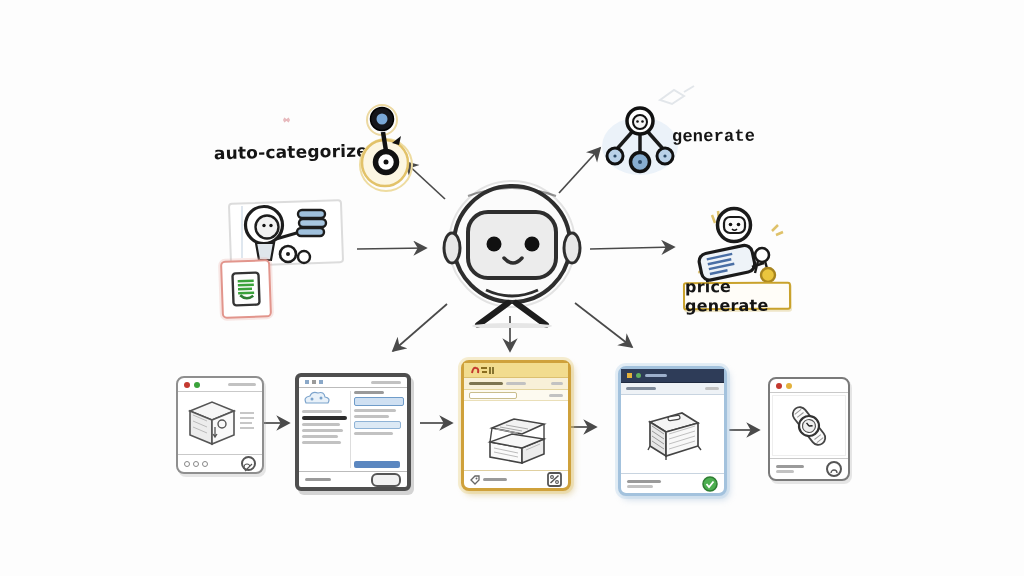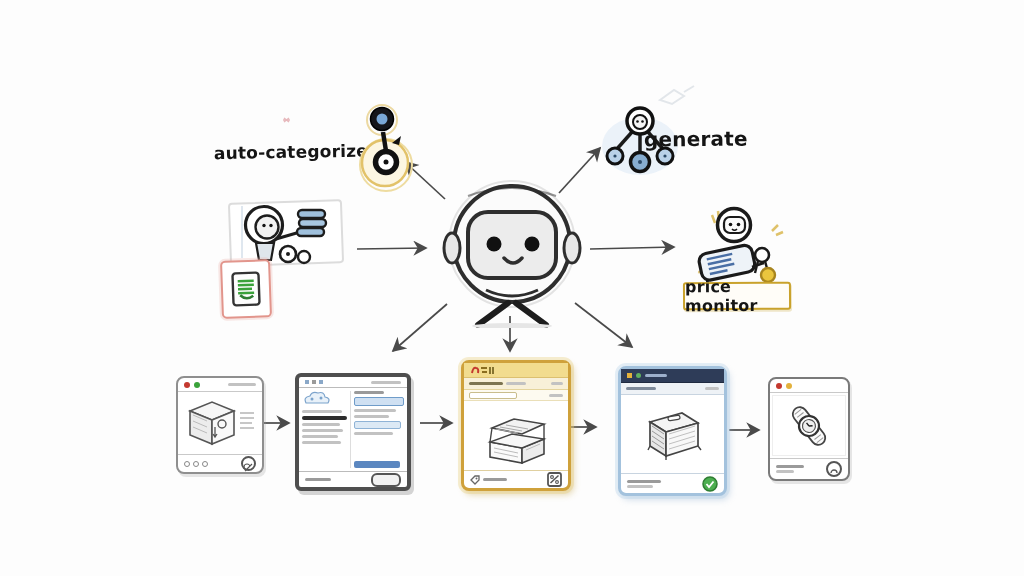--- a/index.html
+++ b/index.html
@@ -3,21 +3,21 @@
 <meta charset="utf-8">
 <style>
   html,body{margin:0;padding:0;}
   .canvas{position:relative;width:1024px;height:576px;background:#fdfdfd;overflow:hidden;
           font-family:"DejaVu Sans",sans-serif;}
   .abs{position:absolute;}
   .hand{font-weight:700;color:#151515;letter-spacing:.2px;}
 
   
   .lbl-auto{left:196px;top:142px;width:172px;text-align:right;font-size:17px;transform:rotate(-1deg);}
-  .lbl-gen{left:644px;top:126px;font-size:20px;line-height:1.35;transform:rotate(-0.5deg);}
+  .lbl-gen{left:672px;top:126px;font-size:17px;line-height:1.35;transform:rotate(-0.5deg);font-family:Liberation Mono, monospace;}
   .price-box{left:683px;top:282px;width:104px;height:24px;background:#fffdf8;
              border:2px solid #c9a22c;border-radius:3px;display:flex;align-items:center;justify-content:center;
              font-size:16px;box-shadow:1px 2px 0 rgba(201,162,44,.25);transform:rotate(-0.4deg);}
 
   
   .win{position:absolute;background:#fff;display:flex;flex-direction:column;}
   .w-gray{border:2px solid #8f8f8f;border-radius:8px;box-shadow:2px 3px 0 rgba(160,160,160,.25);}
   .w-dark{border:4px solid #4f4f4f;border-radius:6px;box-shadow:3px 4px 0 rgba(120,120,120,.3);}
   .w-yellow{border:3px solid #cfa13b;border-radius:8px;
             box-shadow:0 0 0 3px rgba(233,205,122,.35),3px 4px 6px rgba(205,175,95,.45);}
@@ -121,21 +121,21 @@
       <circle cx="50.5" cy="21.5" r="1.8" fill="#111"></circle>
     <path d="M44,26 q2.5,2.5 5,0" stroke="#111" stroke-width="1.6" fill="none"></path>
     <g transform="rotate(-12 40 60)">
       <rect x="12" y="46" width="54" height="27" rx="8" fill="#eef3f8" stroke="#1a1a1a" stroke-width="3.2"></rect>
       <path d="M20,52 h26 M20,57 h24 M20,62 h26 M20,67 h18" stroke="#4a6fa5" stroke-width="2.4"></path>
     </g>
     <circle cx="74" cy="52" r="7" fill="#fff" stroke="#1a1a1a" stroke-width="2.6"></circle>
     <path d="M70,58 l-3,12 M77,58 l3,11 M64,64 l12,-4" stroke="#1a1a1a" stroke-width="2.4" fill="none"></path>
     <circle cx="80" cy="72" r="7" fill="#eac53e" stroke="#a8851f" stroke-width="2.4"></circle>
   </svg>
-  <div class="abs hand price-box">price monitor</div>
+  <div class="abs hand price-box">price generate</div>
 
   <svg class="abs" style="left:226px;top:196px" width="120" height="76" viewBox="0 0 120 76">
     <rect x="4" y="6" width="112" height="62" rx="3" fill="#fff" stroke="#dcdcdc" stroke-width="2" transform="rotate(-2 60 37)"></rect>
     <path d="M16,10 v52" stroke="#dfe7ef" stroke-width="2"></path>
     <circle cx="38" cy="29" r="18.5" fill="#fff" stroke="#1d1d1d" stroke-width="3.2"></circle>
     <circle cx="41" cy="31" r="11.5" fill="#f1f1f1" stroke="#1d1d1d" stroke-width="2.4"></circle>
     <circle cx="38" cy="29.5" r="1.7" fill="#111"></circle>
       <circle cx="45" cy="29.5" r="1.7" fill="#111"></circle>
     <path d="M30,47 h18 l-3,17 h-12 z" fill="#dfe6ec" stroke="#1d1d1d" stroke-width="2.2"></path>
     <line x1="50" y1="43" x2="74" y2="36" stroke="#1d1d1d" stroke-width="3"></line>

